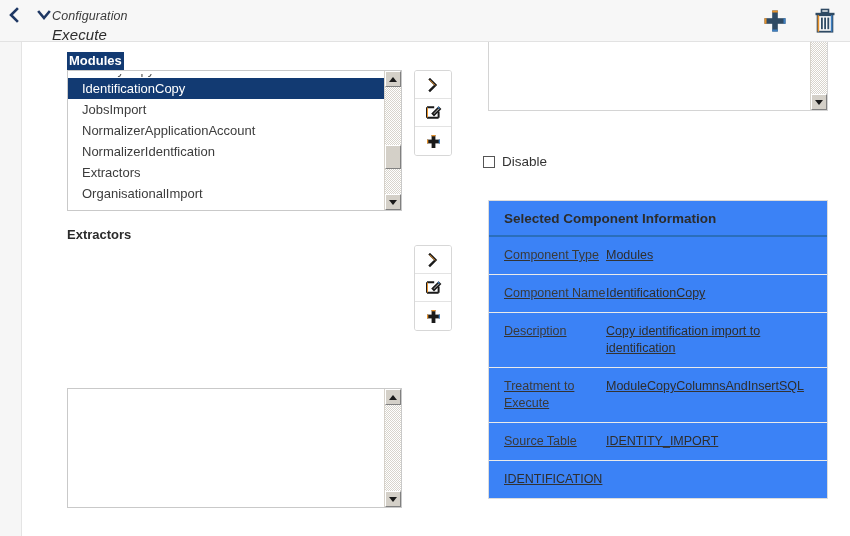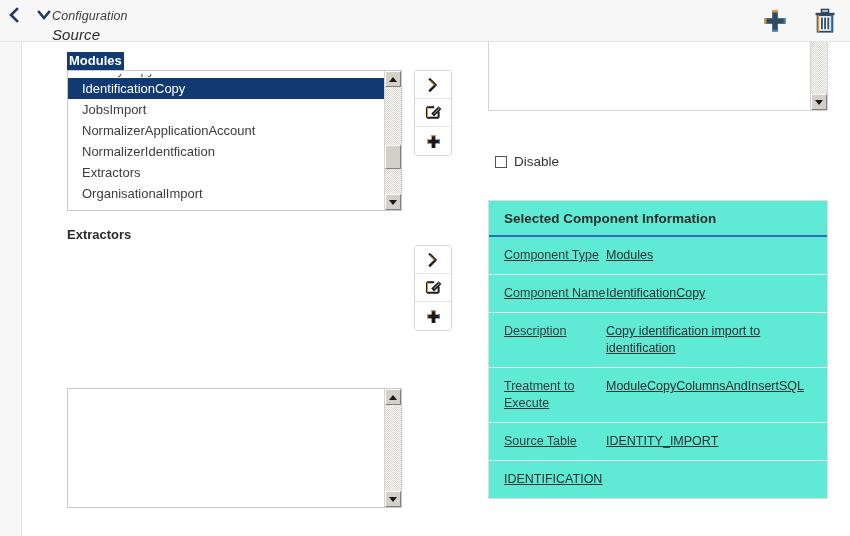--- a/index.html
+++ b/index.html
@@ -240,21 +240,21 @@
   }
   .cbox-label {
     font-size: 13.5px;
     color: #333333;
     white-space: nowrap;
   }
 
   
   .info-panel {
     position: absolute;
-    background: #5eead4;
+    background: #3b82f6;
     border: 1px solid #dcdcdc;
   }
   .info-head {
     height: 36px;
     display: flex;
     align-items: center;
     padding: 0 0 0 15px;
     font-size: 13.5px;
     font-weight: bold;
     color: #2c2c2c;
@@ -298,21 +298,21 @@
       </div>
       <div class="nav-icon">
         <svg width="16" height="14" viewBox="0 0 16 14" aria-hidden="true">
           <path d="M3 4 L8 10 L13 4" fill="none" stroke="#1f3864" stroke-width="2.6" stroke-linecap="square" stroke-linejoin="miter"></path>
         </svg>
       </div>
     </div>
 
     <div class="breadcrumb">
       <div class="bc-parent">Configuration</div>
-      <div class="bc-current">Source</div>
+      <div class="bc-current">Execute</div>
     </div>
 
     <div class="header-actions">
       <button class="hdr-btn">
         <svg width="26" height="26" viewBox="0 0 26 26" aria-hidden="true">
           <rect x="10.2" y="2.5" width="5.6" height="21" fill="#2f4a63"></rect>
           <rect x="2.5" y="10.2" width="21" height="5.6" fill="#2f4a63"></rect>
           <rect x="10.2" y="2.5" width="5.6" height="2" fill="#e8922a"></rect>
           <rect x="2.5" y="10.2" width="2" height="5.6" fill="#e8922a"></rect>
           <rect x="21.5" y="10.2" width="2" height="5.6" fill="#3f7fc0"></rect>
@@ -435,21 +435,21 @@
 
     <div class="textarea-box" style="left:465px; top:-2px; width:340px; height:71px;">
       <div class="ta-inner" placeholder=""></div>
       <div class="sbar">
         <div class="sbar-btn down">
           <i class="arrow-dn"></i>
         </div>
       </div>
     </div>
 
-    <div class="checkbox-row" style="left:472px; top:112px;">
+    <div class="checkbox-row" style="left:460px; top:112px;">
       <span class="cbox"></span>
       <span class="cbox-label">Disable</span>
     </div>
 
     <div class="info-panel" style="left:465px; top:158px; width:340px;">
       <div class="info-head">Selected Component Information</div>
 
       <div class="info-row">
         <div class="info-key">Component Type</div>
         <div class="info-val">Modules</div>

